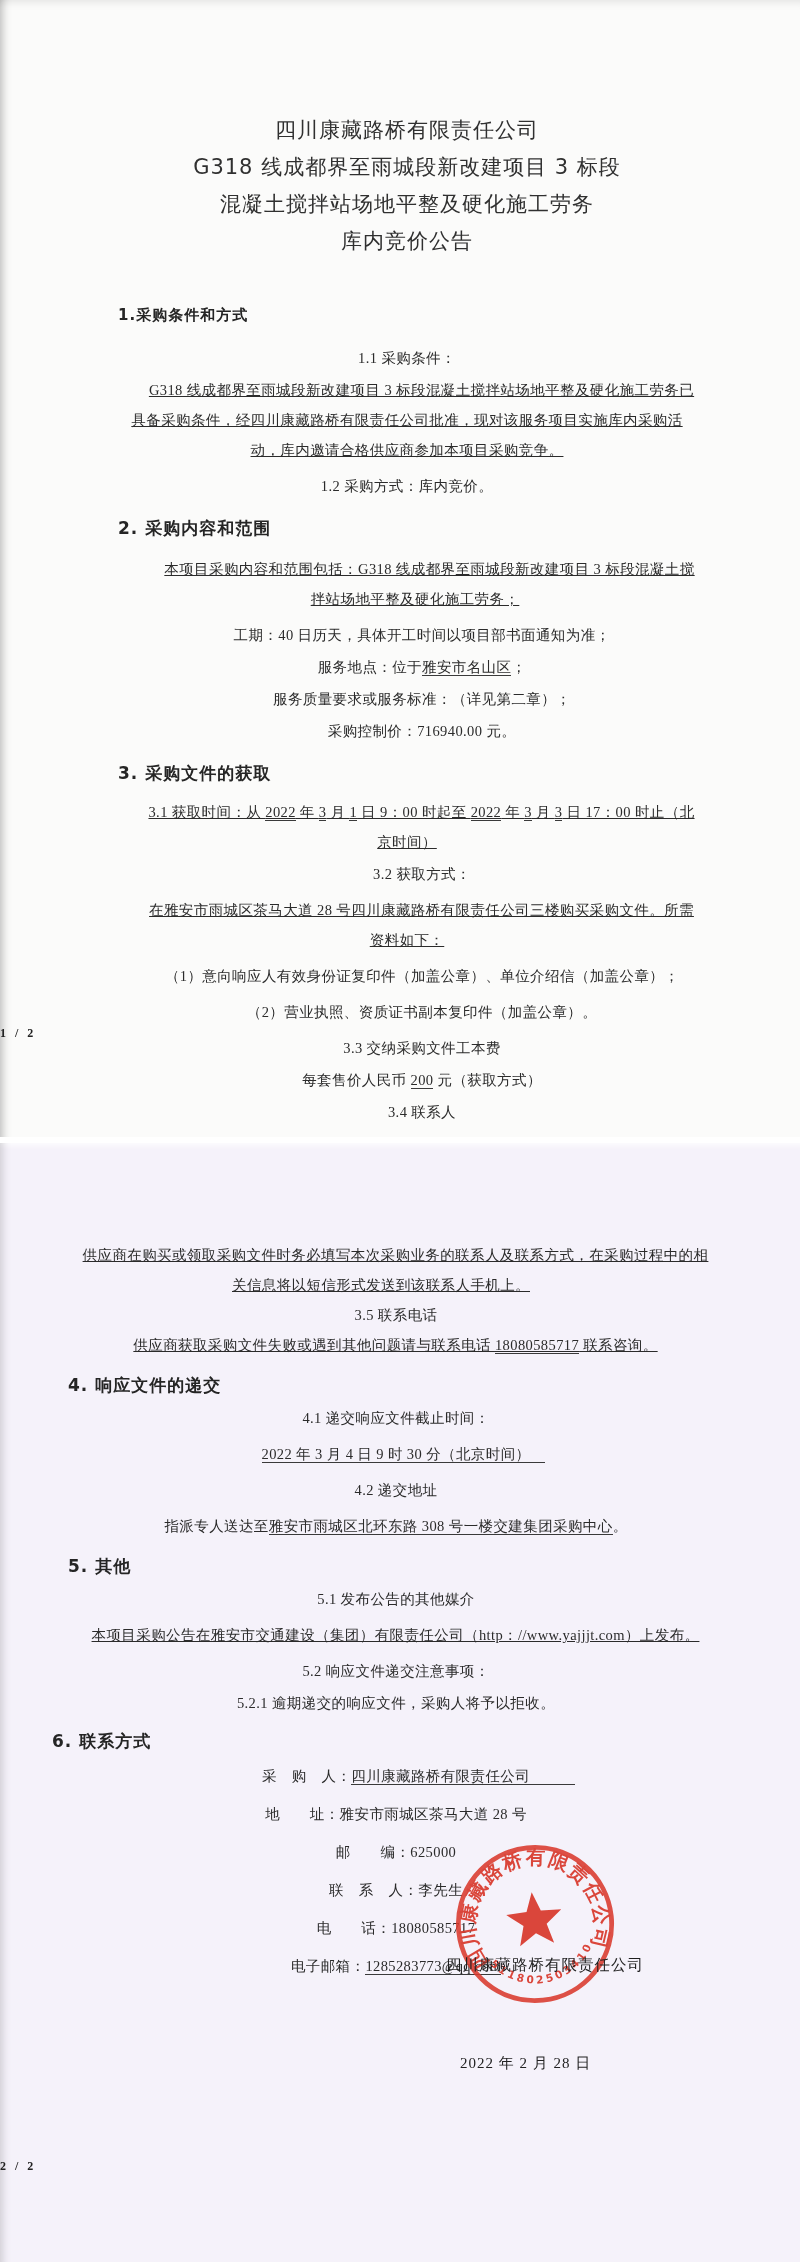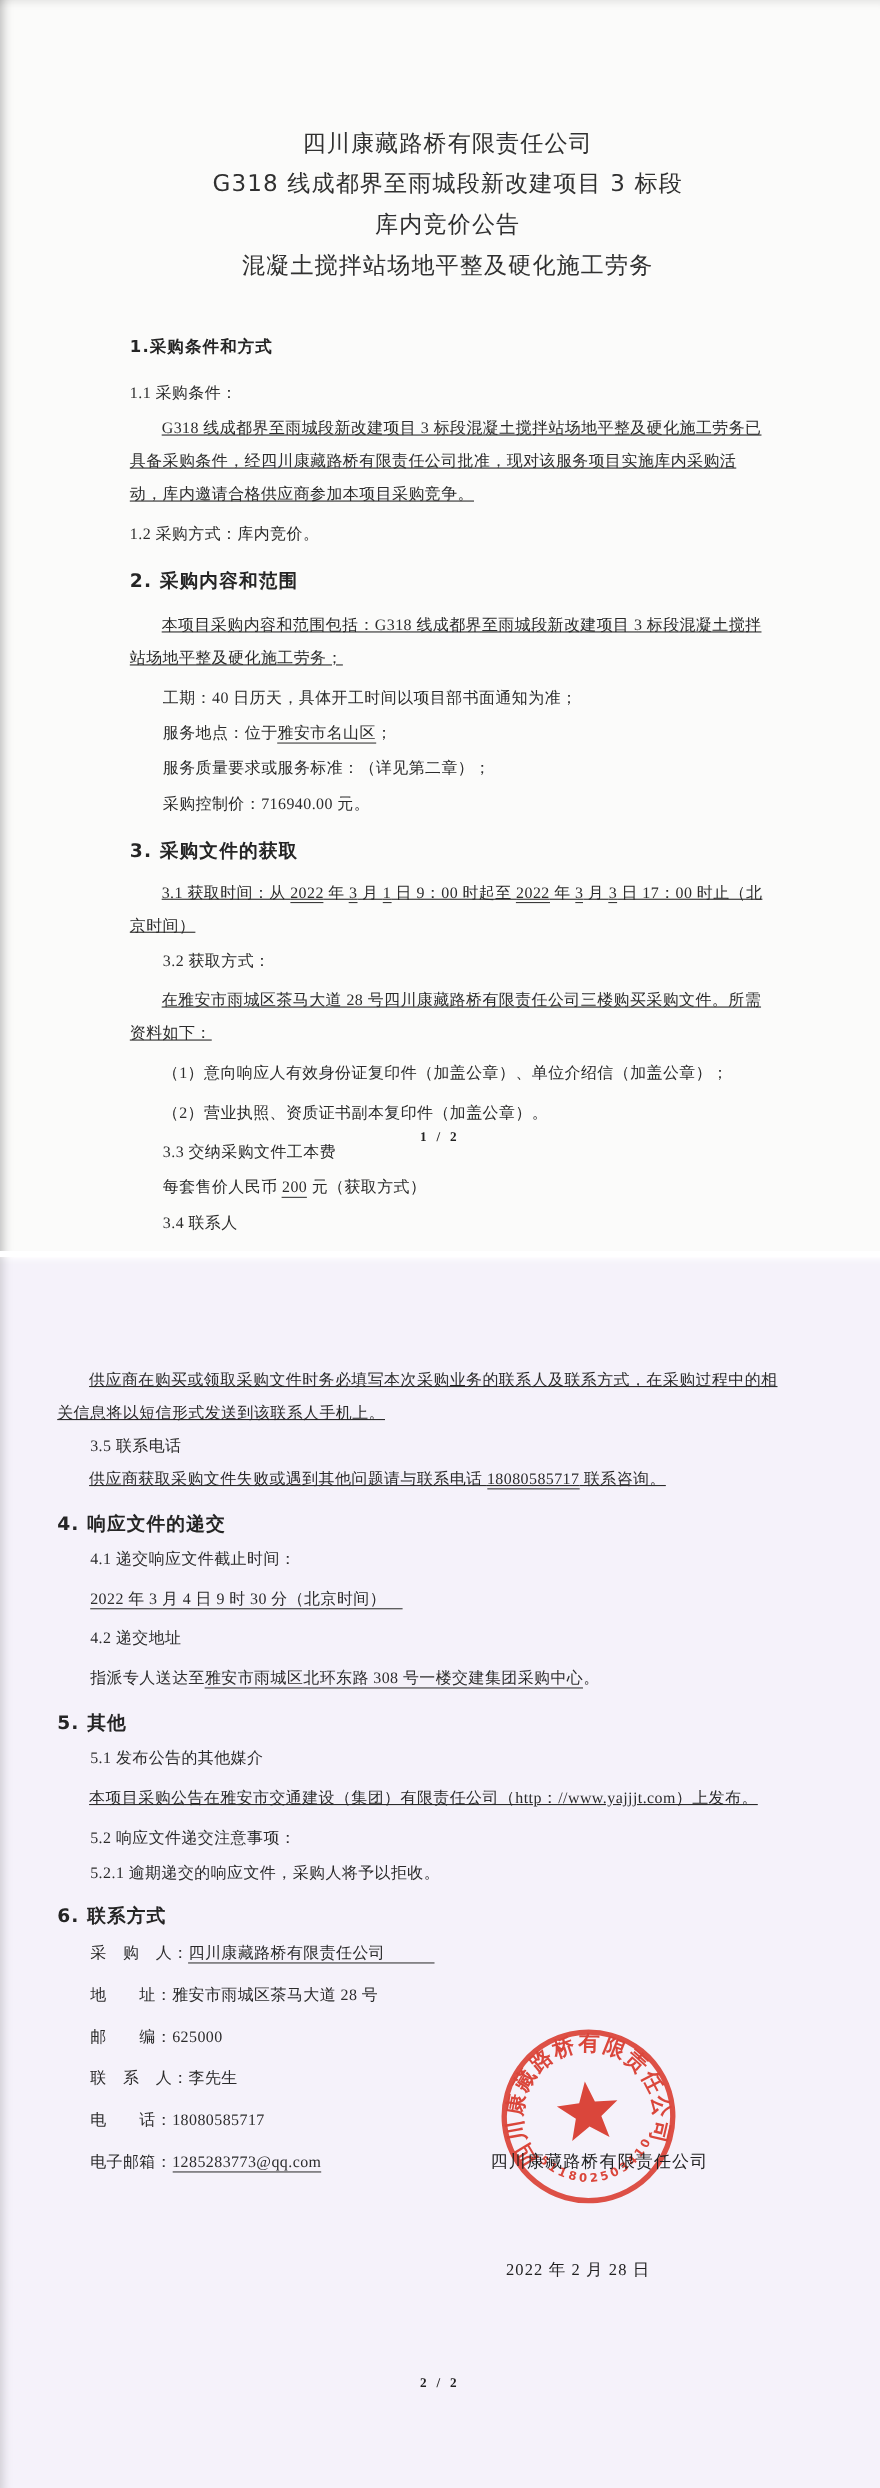--- a/index.html
+++ b/index.html
@@ -19,29 +19,29 @@
     padding:97px 90px 0 52px;
     box-shadow:inset 12px 0 10px -10px rgba(0,0,0,.18), inset 0 8px 6px -6px rgba(255,255,255,.9);
   }
 
   
   .title{text-align:center;font-family:"DejaVu Sans","Liberation Sans",sans-serif;
          font-size:21px;line-height:37px;margin-top:16px;letter-spacing:1px;color:#303030;}
   .h-sec{font-family:"DejaVu Sans","Liberation Sans",sans-serif;font-weight:bold;
          font-size:17px;letter-spacing:1px;color:#252525;}
   .h-sec.small{font-size:15px;}
-  .ln{font-size:14.5px;line-height:30px;margin:0;letter-spacing:.4px;}
+  .ln{font-size:14.5px;line-height:30px;margin:0;letter-spacing:.4px;text-align:center;}
   .para{text-indent:2em;text-decoration:underline;}
   .sub{margin-left:30px;}
   .ul{border-bottom:1px solid #3a3a3a;}
   .m2{margin-top:2px;} .m6{margin-top:6px;} .m8{margin-top:0;}
-  .m10{margin-top:6px;} .m12{margin-top:12px;} .m14{margin-top:14px;}
+  .m10{margin-top:6px;} .m12{margin-top:12px;} .m14{margin-top:14px;margin-left:16px;}
   .m16{margin-top:16px;} .m18{margin-top:18px;} .m46{margin-top:46px;}
 
-  .pg-footer{position:absolute;left:0;right:0;text-align:center;
+  .pg-footer{position:absolute;left:0;right:0;
              font-weight:bold;font-size:12px;letter-spacing:3px;color:#222;}
   .page1 .pg-footer{top:1026px;}
   .page2 .pg-footer{top:1016px;}
 
   
   .contact .ln{margin-top:8px;}
 
   
   .seal{position:absolute;left:438px;top:684px;width:194px;height:194px;
         transform:rotate(-6deg);opacity:.93;pointer-events:none;}
@@ -50,22 +50,22 @@
 </style>
 </head>
 <body>
 
 <div class="scan">
 
   <div class="page page1">
     <div class="title">
       <div>四川康藏路桥有限责任公司</div>
       <div>G318 线成都界至雨城段新改建项目 3 标段</div>
+      <div>混凝土搅拌站场地平整及硬化施工劳务</div>
       <div>库内竞价公告</div>
-      <div>混凝土搅拌站场地平整及硬化施工劳务</div>
     </div>
 
     <div class="h-sec small m46">1.采购条件和方式</div>
     <p class="ln m18">1.1 采购条件：</p>
     <p class="ln para m2">G318 线成都界至雨城段新改建项目 3 标段混凝土搅拌站场地平整及硬化施工劳务已具备采购条件，经四川康藏路桥有限责任公司批准，现对该服务项目实施库内采购活动，库内邀请合格供应商参加本项目采购竞争。</p>
     <p class="ln m6">1.2 采购方式：库内竞价。</p>
 
     <div class="h-sec m16">2. 采购内容和范围</div>
     <p class="ln para m14">本项目采购内容和范围包括：G318 线成都界至雨城段新改建项目 3 标段混凝土搅拌站场地平整及硬化施工劳务；</p>
     <p class="ln sub m6">工期：40 日历天，具体开工时间以项目部书面通知为准；</p>

